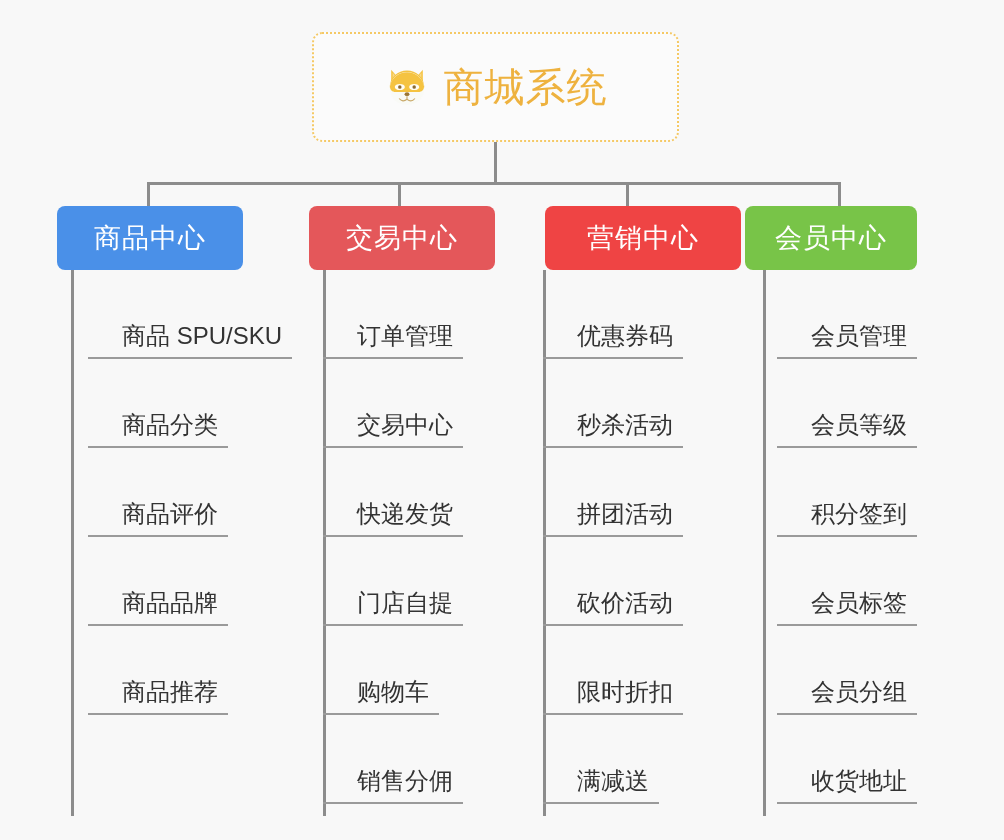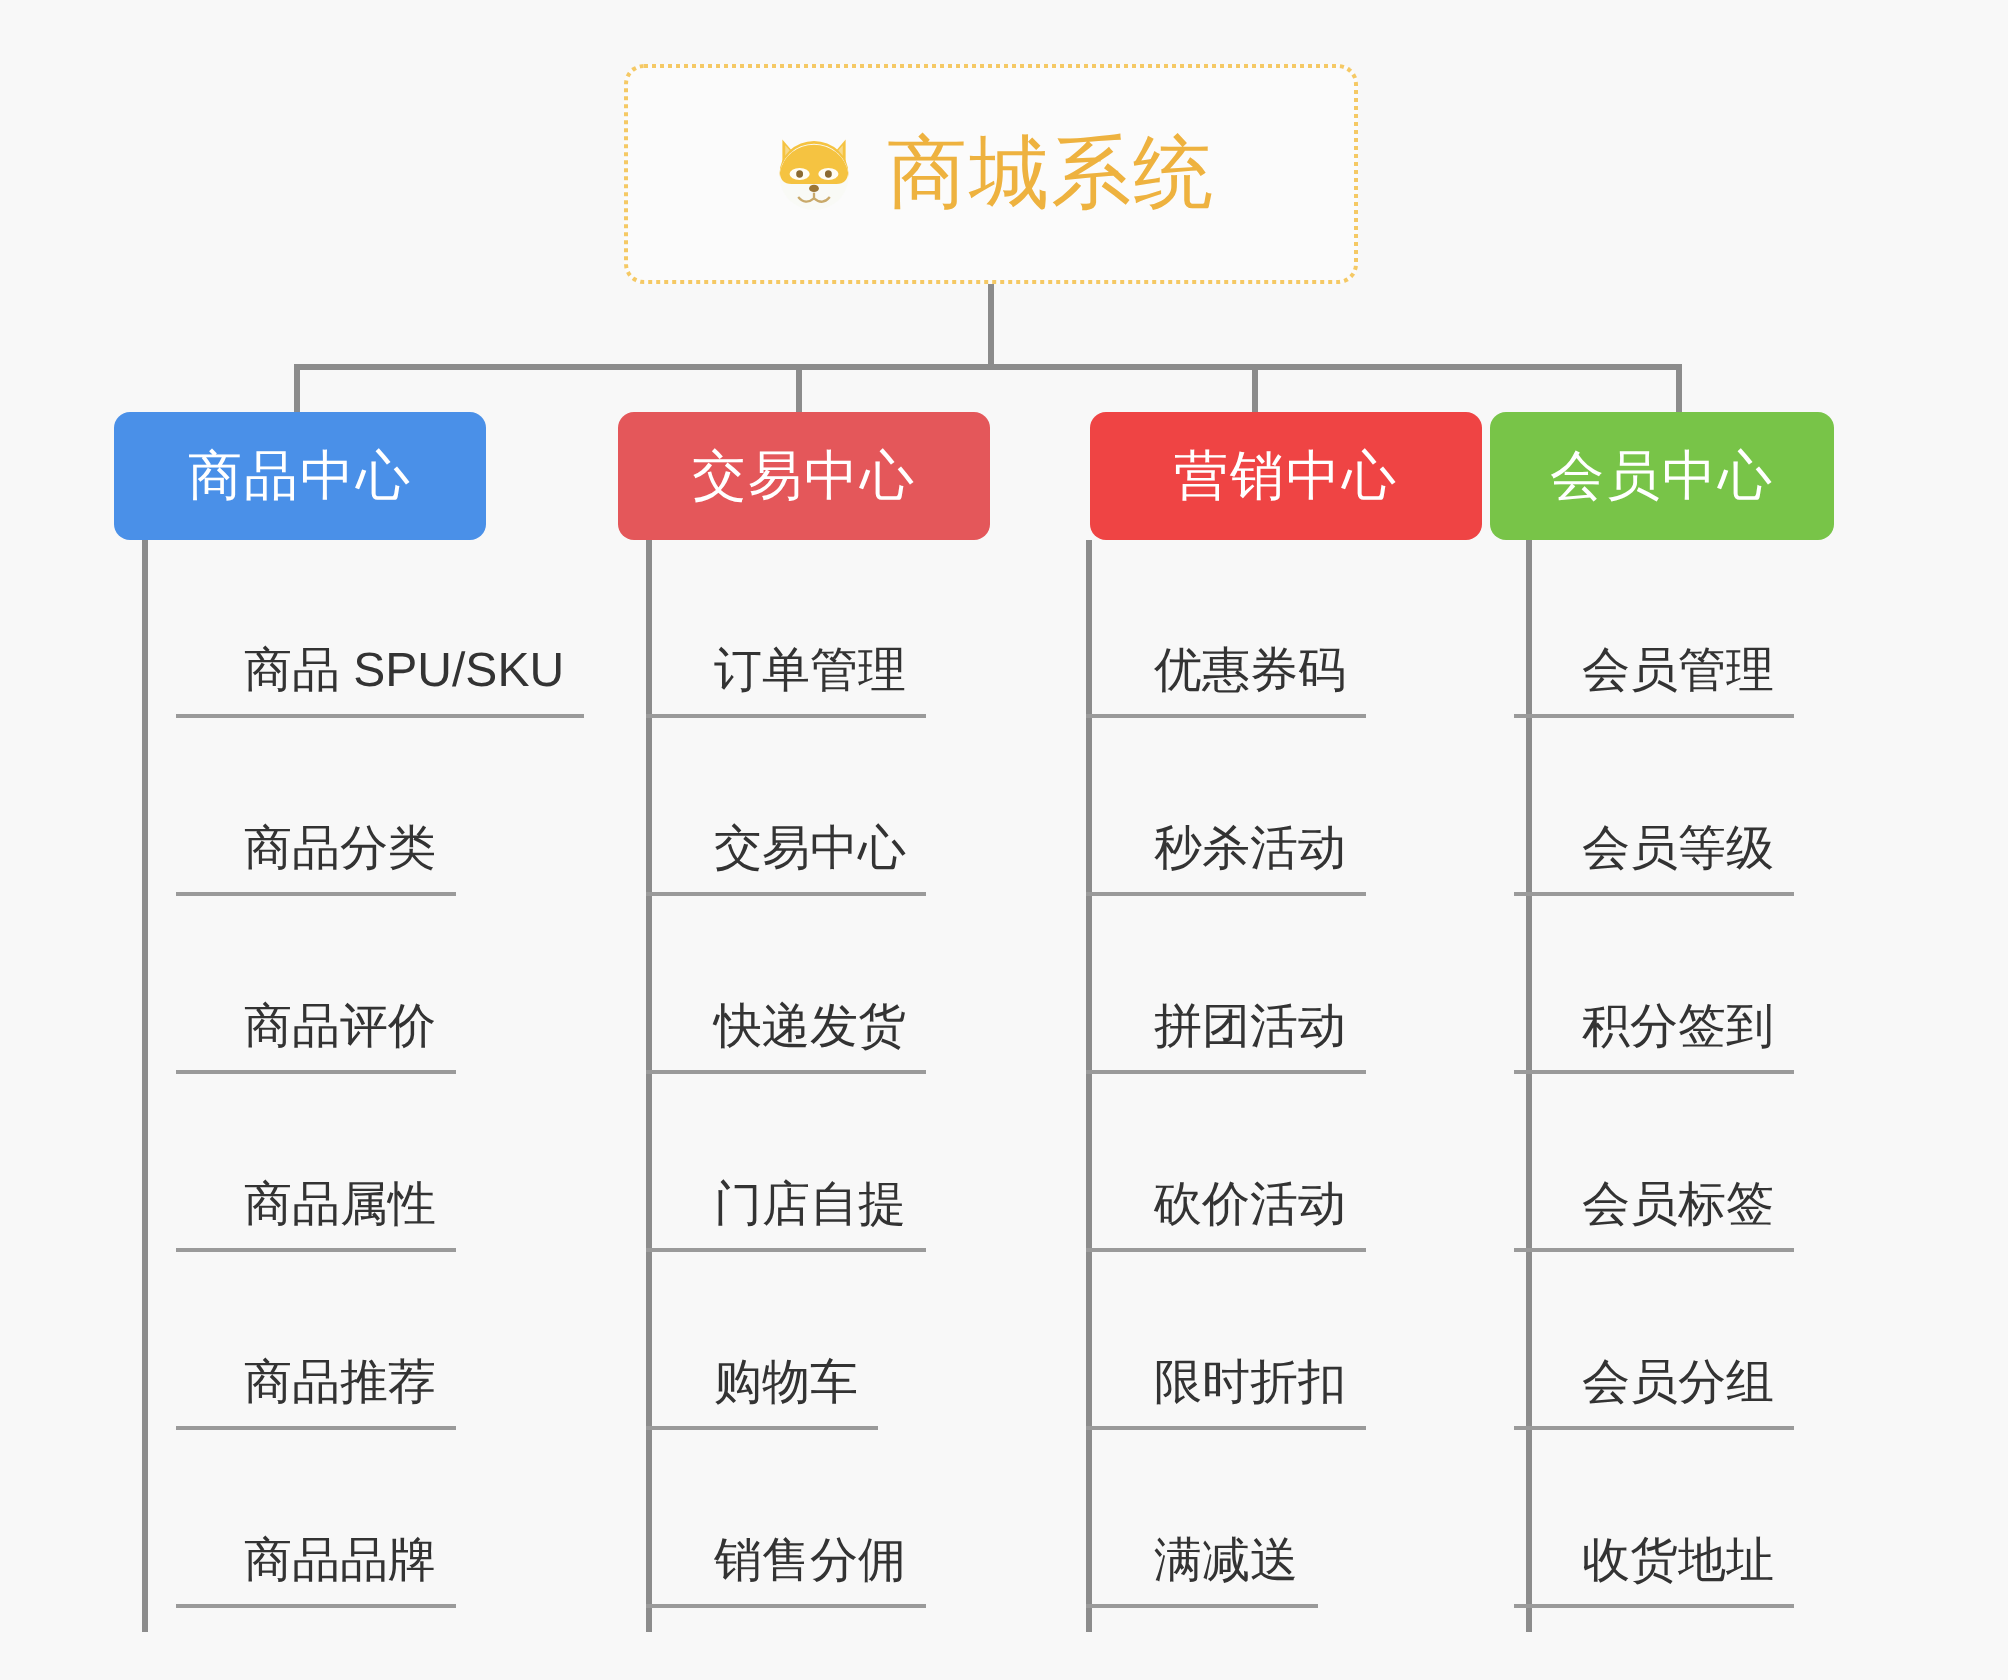--- a/index.html
+++ b/index.html
@@ -129,21 +129,21 @@
   #branch-1 .leaf-list { left: 14px; }
 
   #branch-2 { left: 527px; }
   #branch-2 .branch-head { left: 18px; width: 196px; background: #ef4444; }
   #branch-2 .spine  { left: 16px; height: 546px; }
   #branch-2 .leaf-list { left: 16px; }
 
   #branch-3 { left: 745px; }
   #branch-3 .branch-head { left: 0; width: 172px; background: #78c448; }
   #branch-3 .spine  { left: 18px; height: 546px; }
-  #branch-3 .leaf-list { left: 12px; }
+  #branch-3 .leaf-list { left: 32px; }
 </style>
 </head>
 <body>
 
 <div id="mindmap">
 
   <div class="root-node">
     <span class="root-logo">
       <svg viewBox="0 0 64 64" width="46" height="46" aria-hidden="true">
         <path d="M10 8 L10 30 L22 22 Z" fill="#F5C341"></path>
@@ -182,28 +182,25 @@
       <li class="leaf">
           <span class="leaf-inner">商品 SPU/SKU</span>
         </li>
       <li class="leaf">
           <span class="leaf-inner">商品分类</span>
         </li>
       <li class="leaf">
           <span class="leaf-inner">商品评价</span>
         </li>
       <li class="leaf">
-          <span class="leaf-inner">商品属性</span>
+          <span class="leaf-inner">商品品牌</span>
         </li>
       <li class="leaf">
           <span class="leaf-inner">商品推荐</span>
         </li>
-      <li class="leaf">
-          <span class="leaf-inner">商品品牌</span>
-        </li>
     </ul>
   </div>
 
   <div class="branch" id="branch-1">
     <div class="branch-head">
       <span>交易中心</span>
     </div>
     <div class="spine"></div>
     <ul class="leaf-list">
       <li class="leaf">

